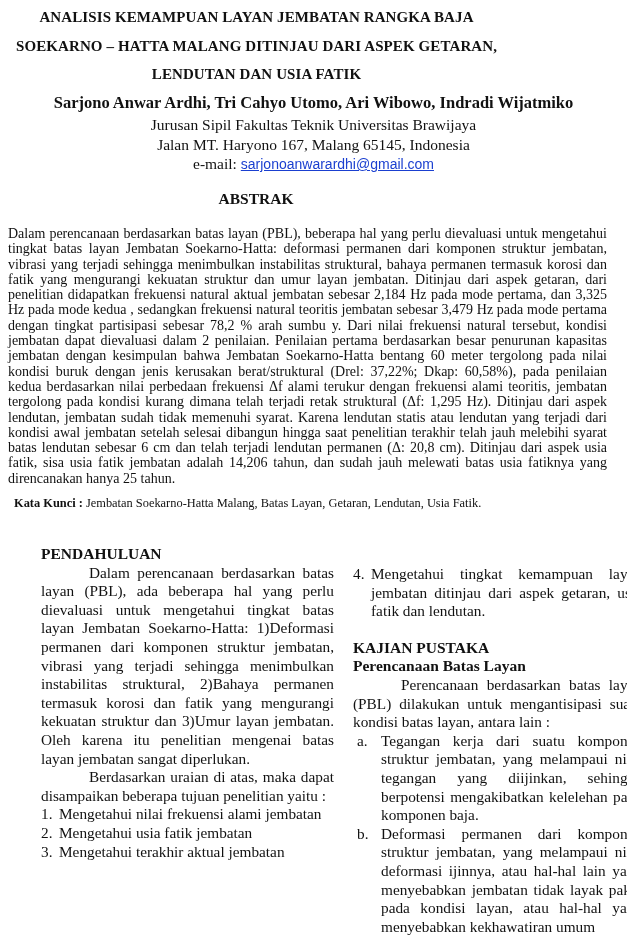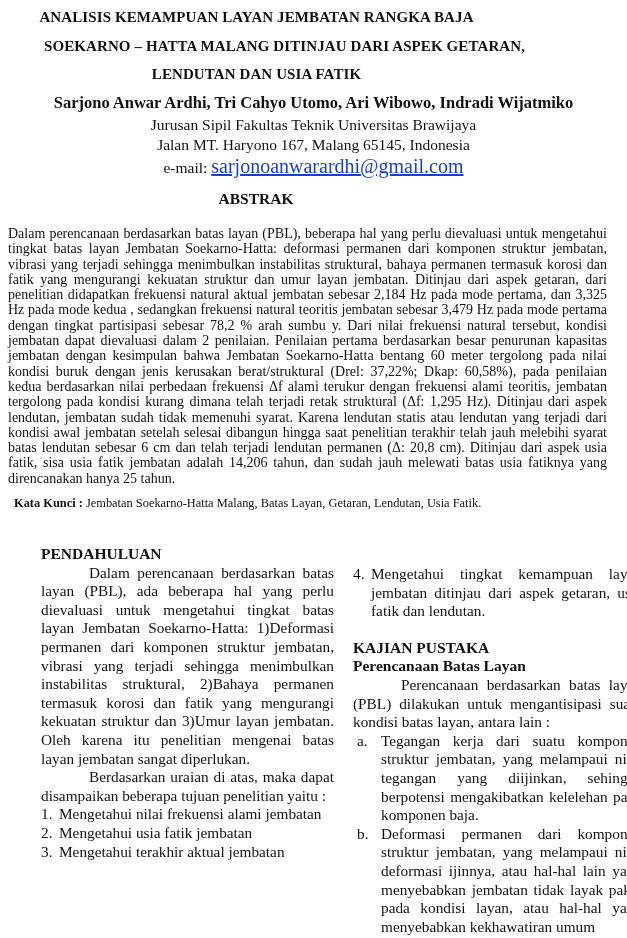--- a/index.html
+++ b/index.html
@@ -1,26 +1,26 @@
 <!DOCTYPE html>
 <html><head>
 <meta charset="utf-8">
 <style>
   html, body { margin: 0; padding: 0; background: #ffffff; }
   body { width: 627px; height: 938px; overflow: hidden; position: relative; font-family: "Liberation Serif", serif; color: #111; }
   .title { position: absolute; left: 0; width: 513px; text-align: center; font-weight: bold; font-size: 15px; letter-spacing: 0.1px; }
   .t1 { top: 9px; }
-  .t2 { top: 38px; margin-left: 28px; }
+  .t2 { top: 38px; }
   .t3 { top: 66px; }
   .authors { position: absolute; top: 93px; left: 0; width: 627px; text-align: center; font-weight: bold; font-size: 16.5px; }
   .affil { position: absolute; left: 0; width: 627px; text-align: center; font-size: 15.5px; }
   .a1 { top: 116px; }
   .a2 { top: 136px; }
   .a3 { top: 155px; }
-  .email-link { color: #1a3fd0; text-decoration: underline; font-family: Liberation Serif, serif; font-size: 20px; }
+  .email-link { color: #1a3fd0; text-decoration: underline; font-family: Liberation Sans, sans-serif; font-size: 14px; }
   .abstrak-h { position: absolute; top: 190px; left: 0; width: 512px; text-align: center; font-weight: bold; font-size: 15.5px; }
   .abstract { position: absolute; top: 226px; left: 8px; width: 599px; font-size: 14px; line-height: 15.3px; text-align: justify; }
   .keywords { position: absolute; top: 496px; left: 14px; width: 599px; font-size: 12.4px; }
   .keywords b { font-weight: bold; }
   .col { position: absolute; font-size: 15.3px; line-height: 18.6px; text-align: justify; margin-left: 28px; }
   .col-left { top: 545px; left: 13px; width: 293px; }
   .col-right { top: 565px; left: 325px; width: 289px; }
   .h { font-weight: bold; font-size: 15.5px; }
   .p { margin: 0; }
   .indent { text-indent: 48px; }

